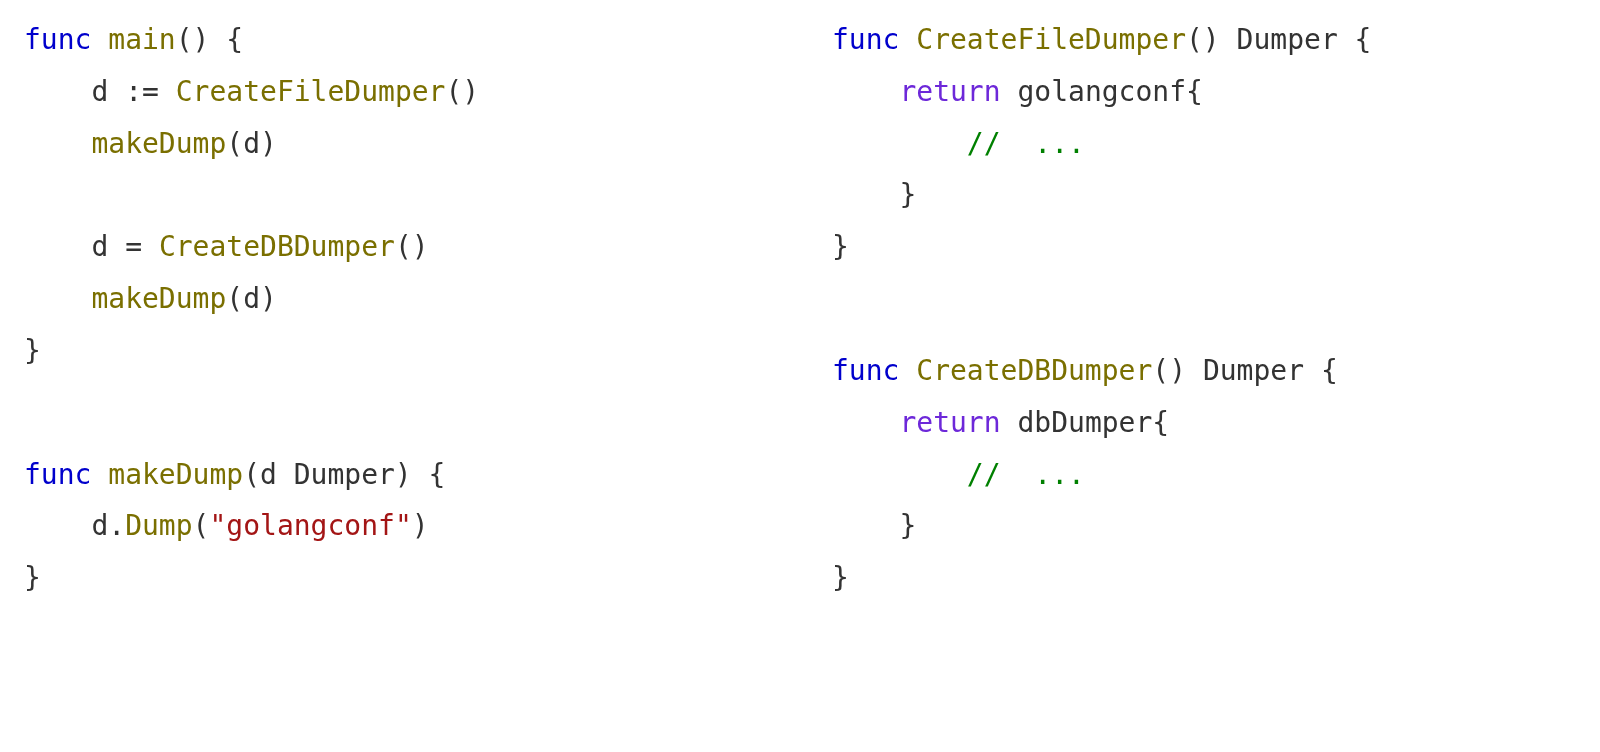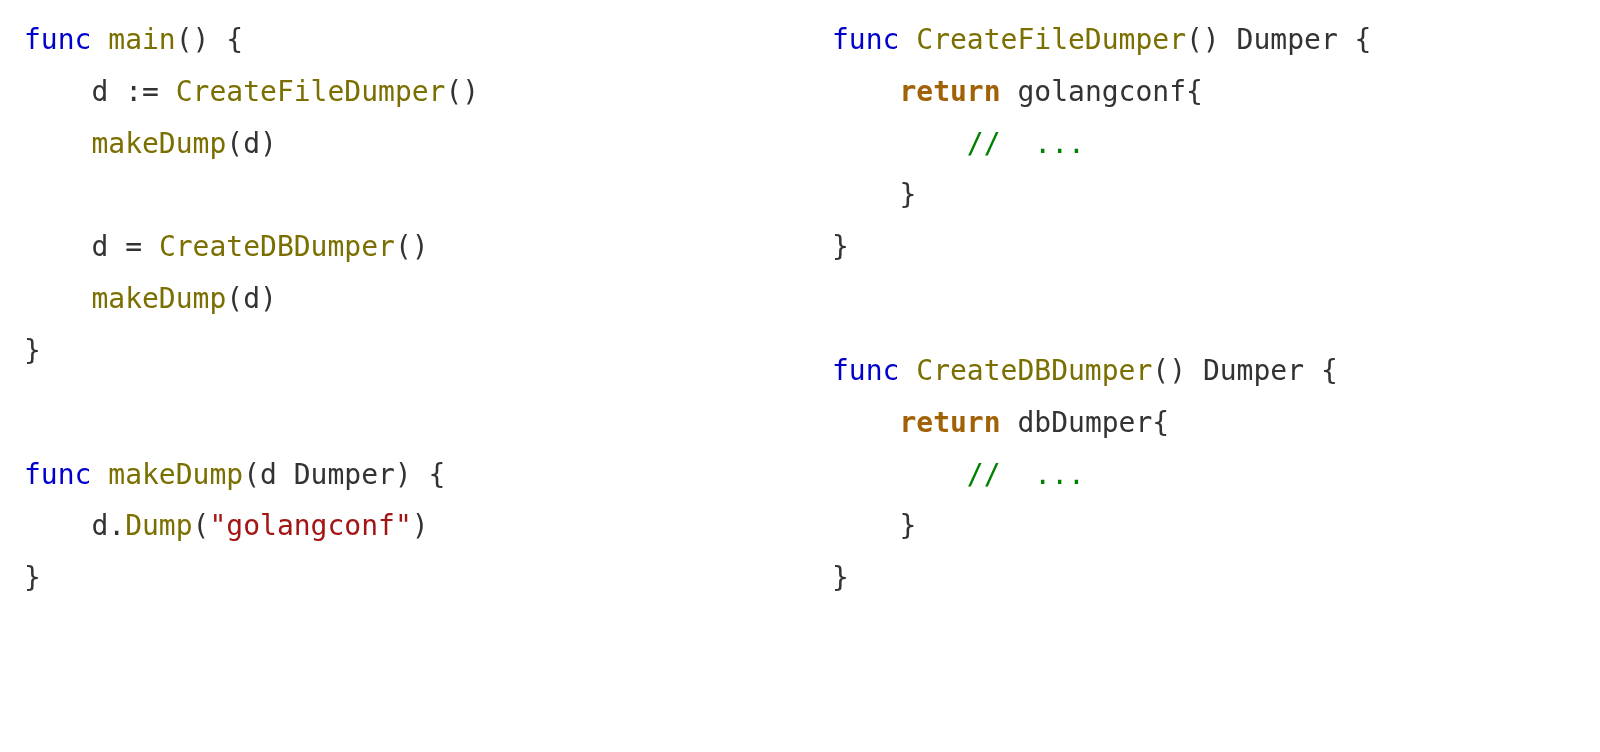--- a/index.html
+++ b/index.html
@@ -32,21 +32,21 @@
     line-height: 1.85;
     white-space: pre;
     color: #333333;
     font-weight: 500;
   }
   pre.code .spacer {
     display: block;
     height: 72px;
   }
   .kw  { color: #0000cc; }   
-  .kw2 { color: #a16207; font-weight: bold; }   
+  .kw2 { color: #6d28d9; }   
   .fn  { color: #7a6f00; }   
   .id  { color: #333333; }   
   .op  { color: #333333; }
   .str { color: #a31515; }   
   .cmt { color: #008000; }   
 </style>
 </head>
 <body>
 
 <div class="container">

